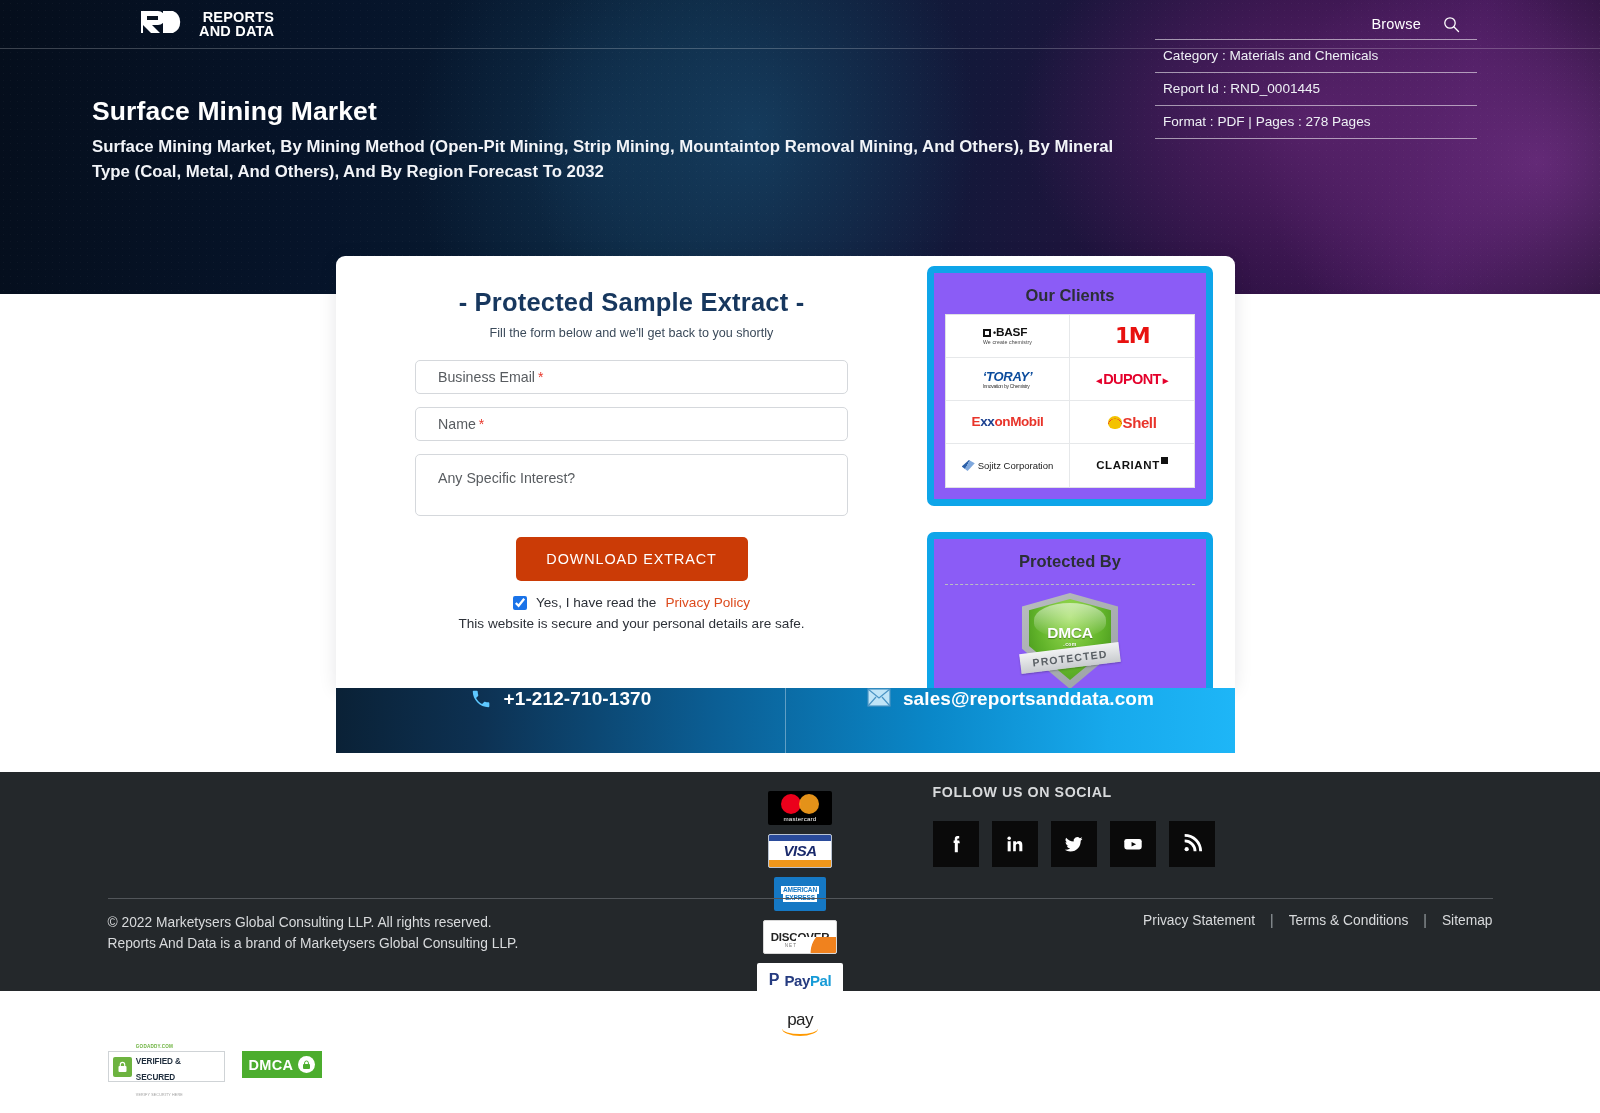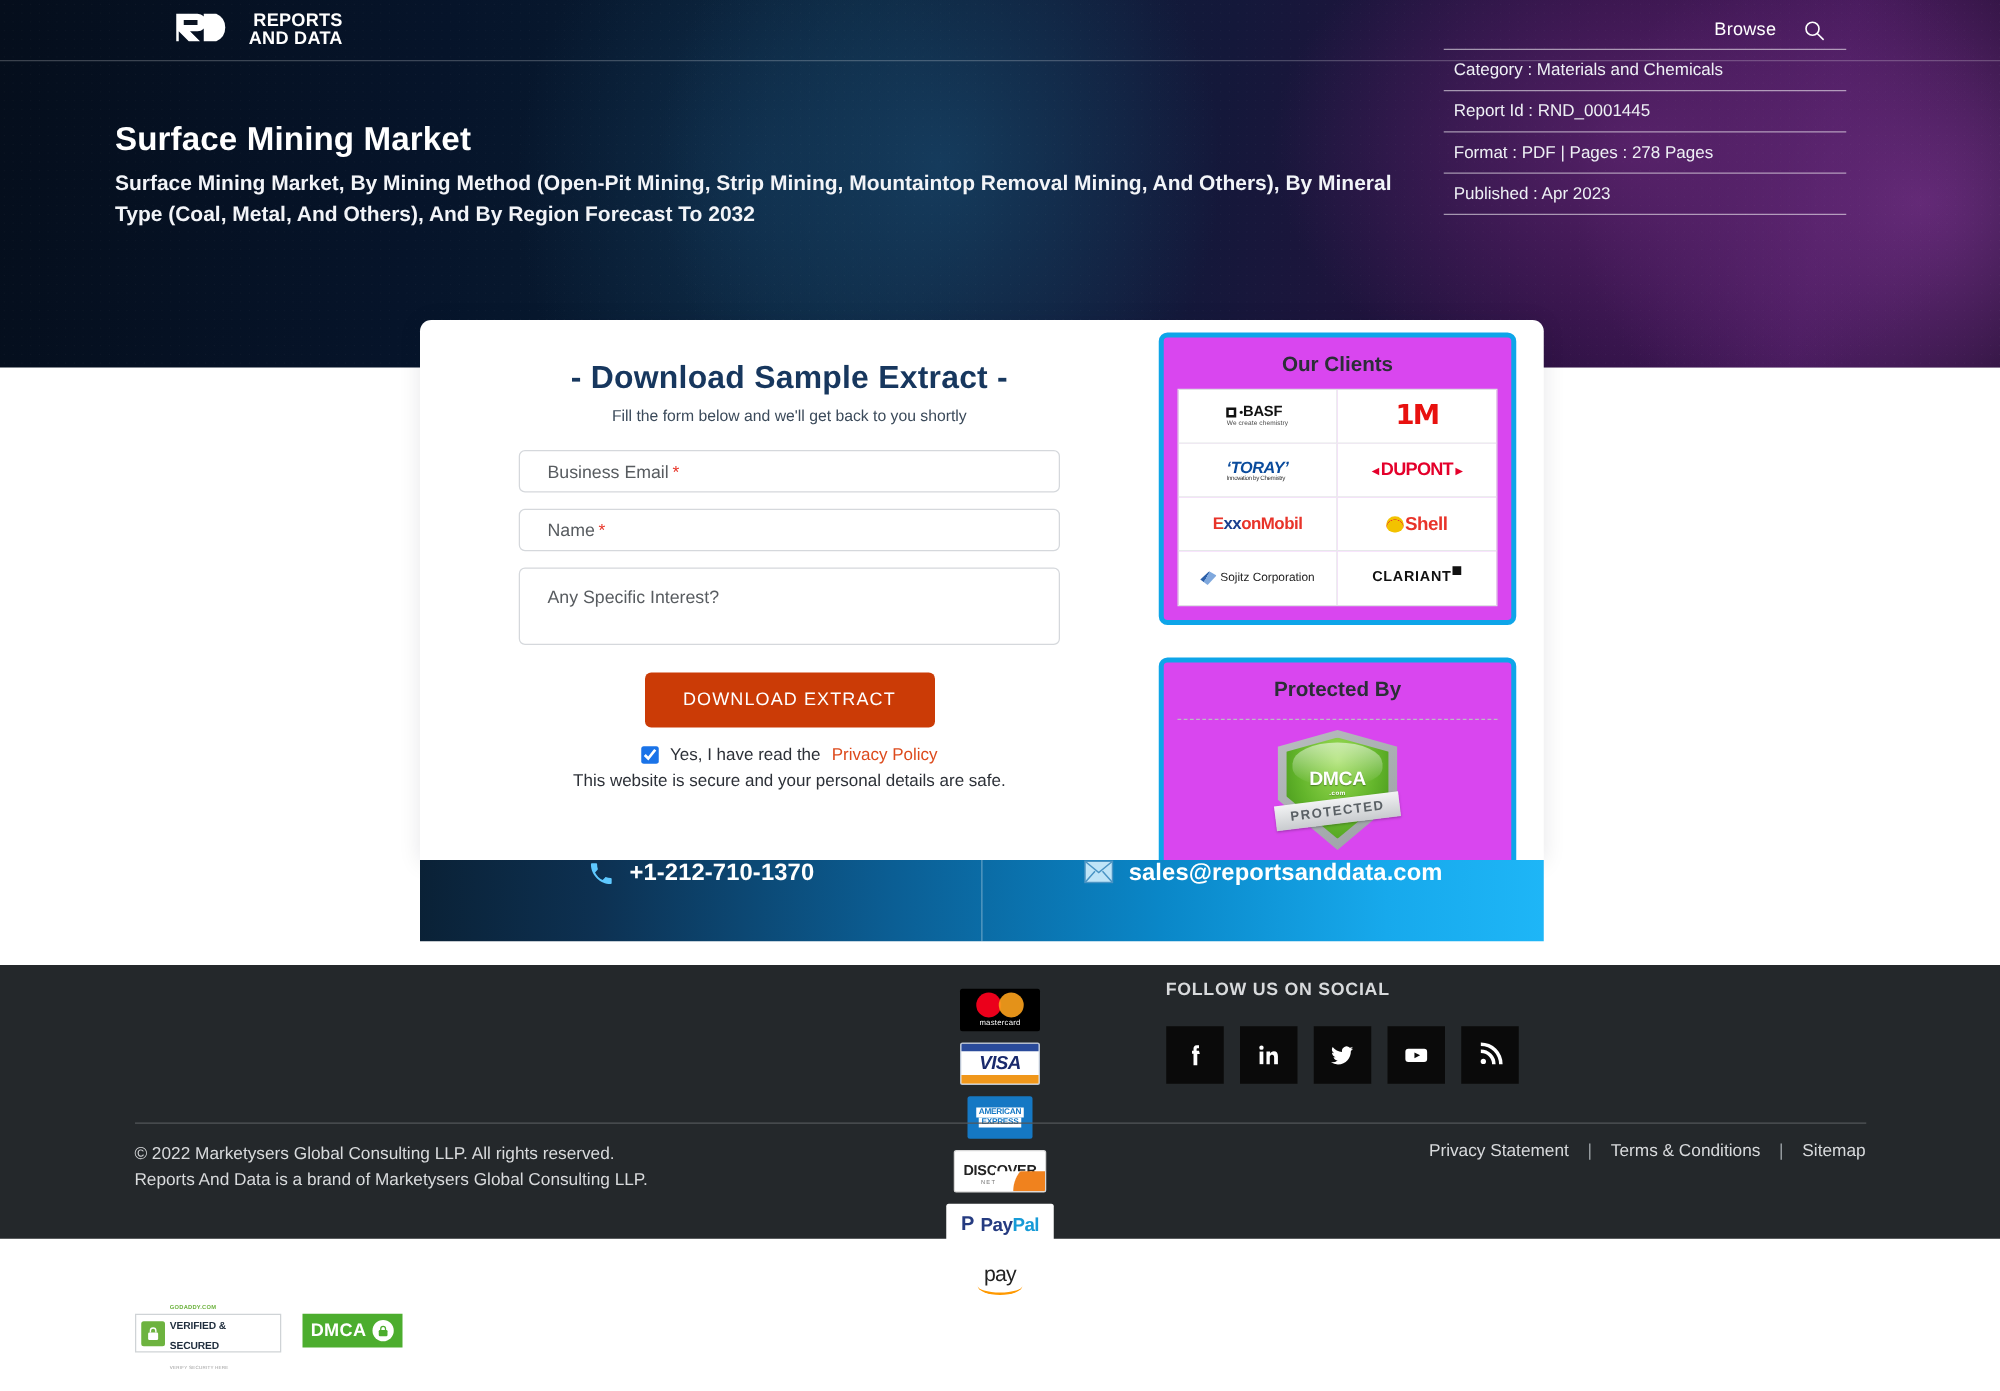--- a/index.html
+++ b/index.html
@@ -203,23 +203,23 @@
     font-size: 13.6px;
     color: #2d3138;
   }
 
   
   .card-right {
     width: 308px;
     padding: 10px 22px 0 0;
   }
   .panel {
-    border: 4px solid #0ea5e9;
+    border: 7px solid #0ea5e9;
     border-radius: 7px;
-    background: #d946ef;
+    background: #8b5cf6;
     padding: 9px 11px 11px 11px;
   }
   .panel + .panel { margin-top: 26px; }
   .panel-title {
     text-align: center;
     font-size: 16.5px;
     font-weight: 700;
     color: #2b2f36;
     padding: 4px 0 9px;
   }
@@ -454,28 +454,27 @@
 
   <div class="hero-body">
     <h1 class="hero-title">Surface Mining Market</h1>
     <div class="hero-sub">Surface Mining Market, By Mining Method (Open-Pit Mining, Strip Mining, Mountaintop Removal Mining, And Others), By Mineral Type (Coal, Metal, And Others), And By Region Forecast To 2032</div>
   </div>
 
   <div class="meta">
     <div class="meta-row">Category : Materials and Chemicals</div>
     <div class="meta-row">Report Id : RND_0001445</div>
     <div class="meta-row">Format : PDF  |  Pages : 278 Pages</div>
-    <div class="meta-row">Published : Apr 2023</div>
   </div>
 </div>
 
 <div class="card">
 
   <div class="card-left">
-    <div class="form-title">- Download Sample Extract -</div>
+    <div class="form-title">- Protected Sample Extract -</div>
     <div class="form-subtitle">Fill the form below and we'll get back to you shortly</div>
 
     <div class="form-fields">
 
       <div class="field">
         <input type="text" value="" style="">
         <span class="ph">
           <span>Business Email</span><span class="req">*</span>
         </span>
       </div>

